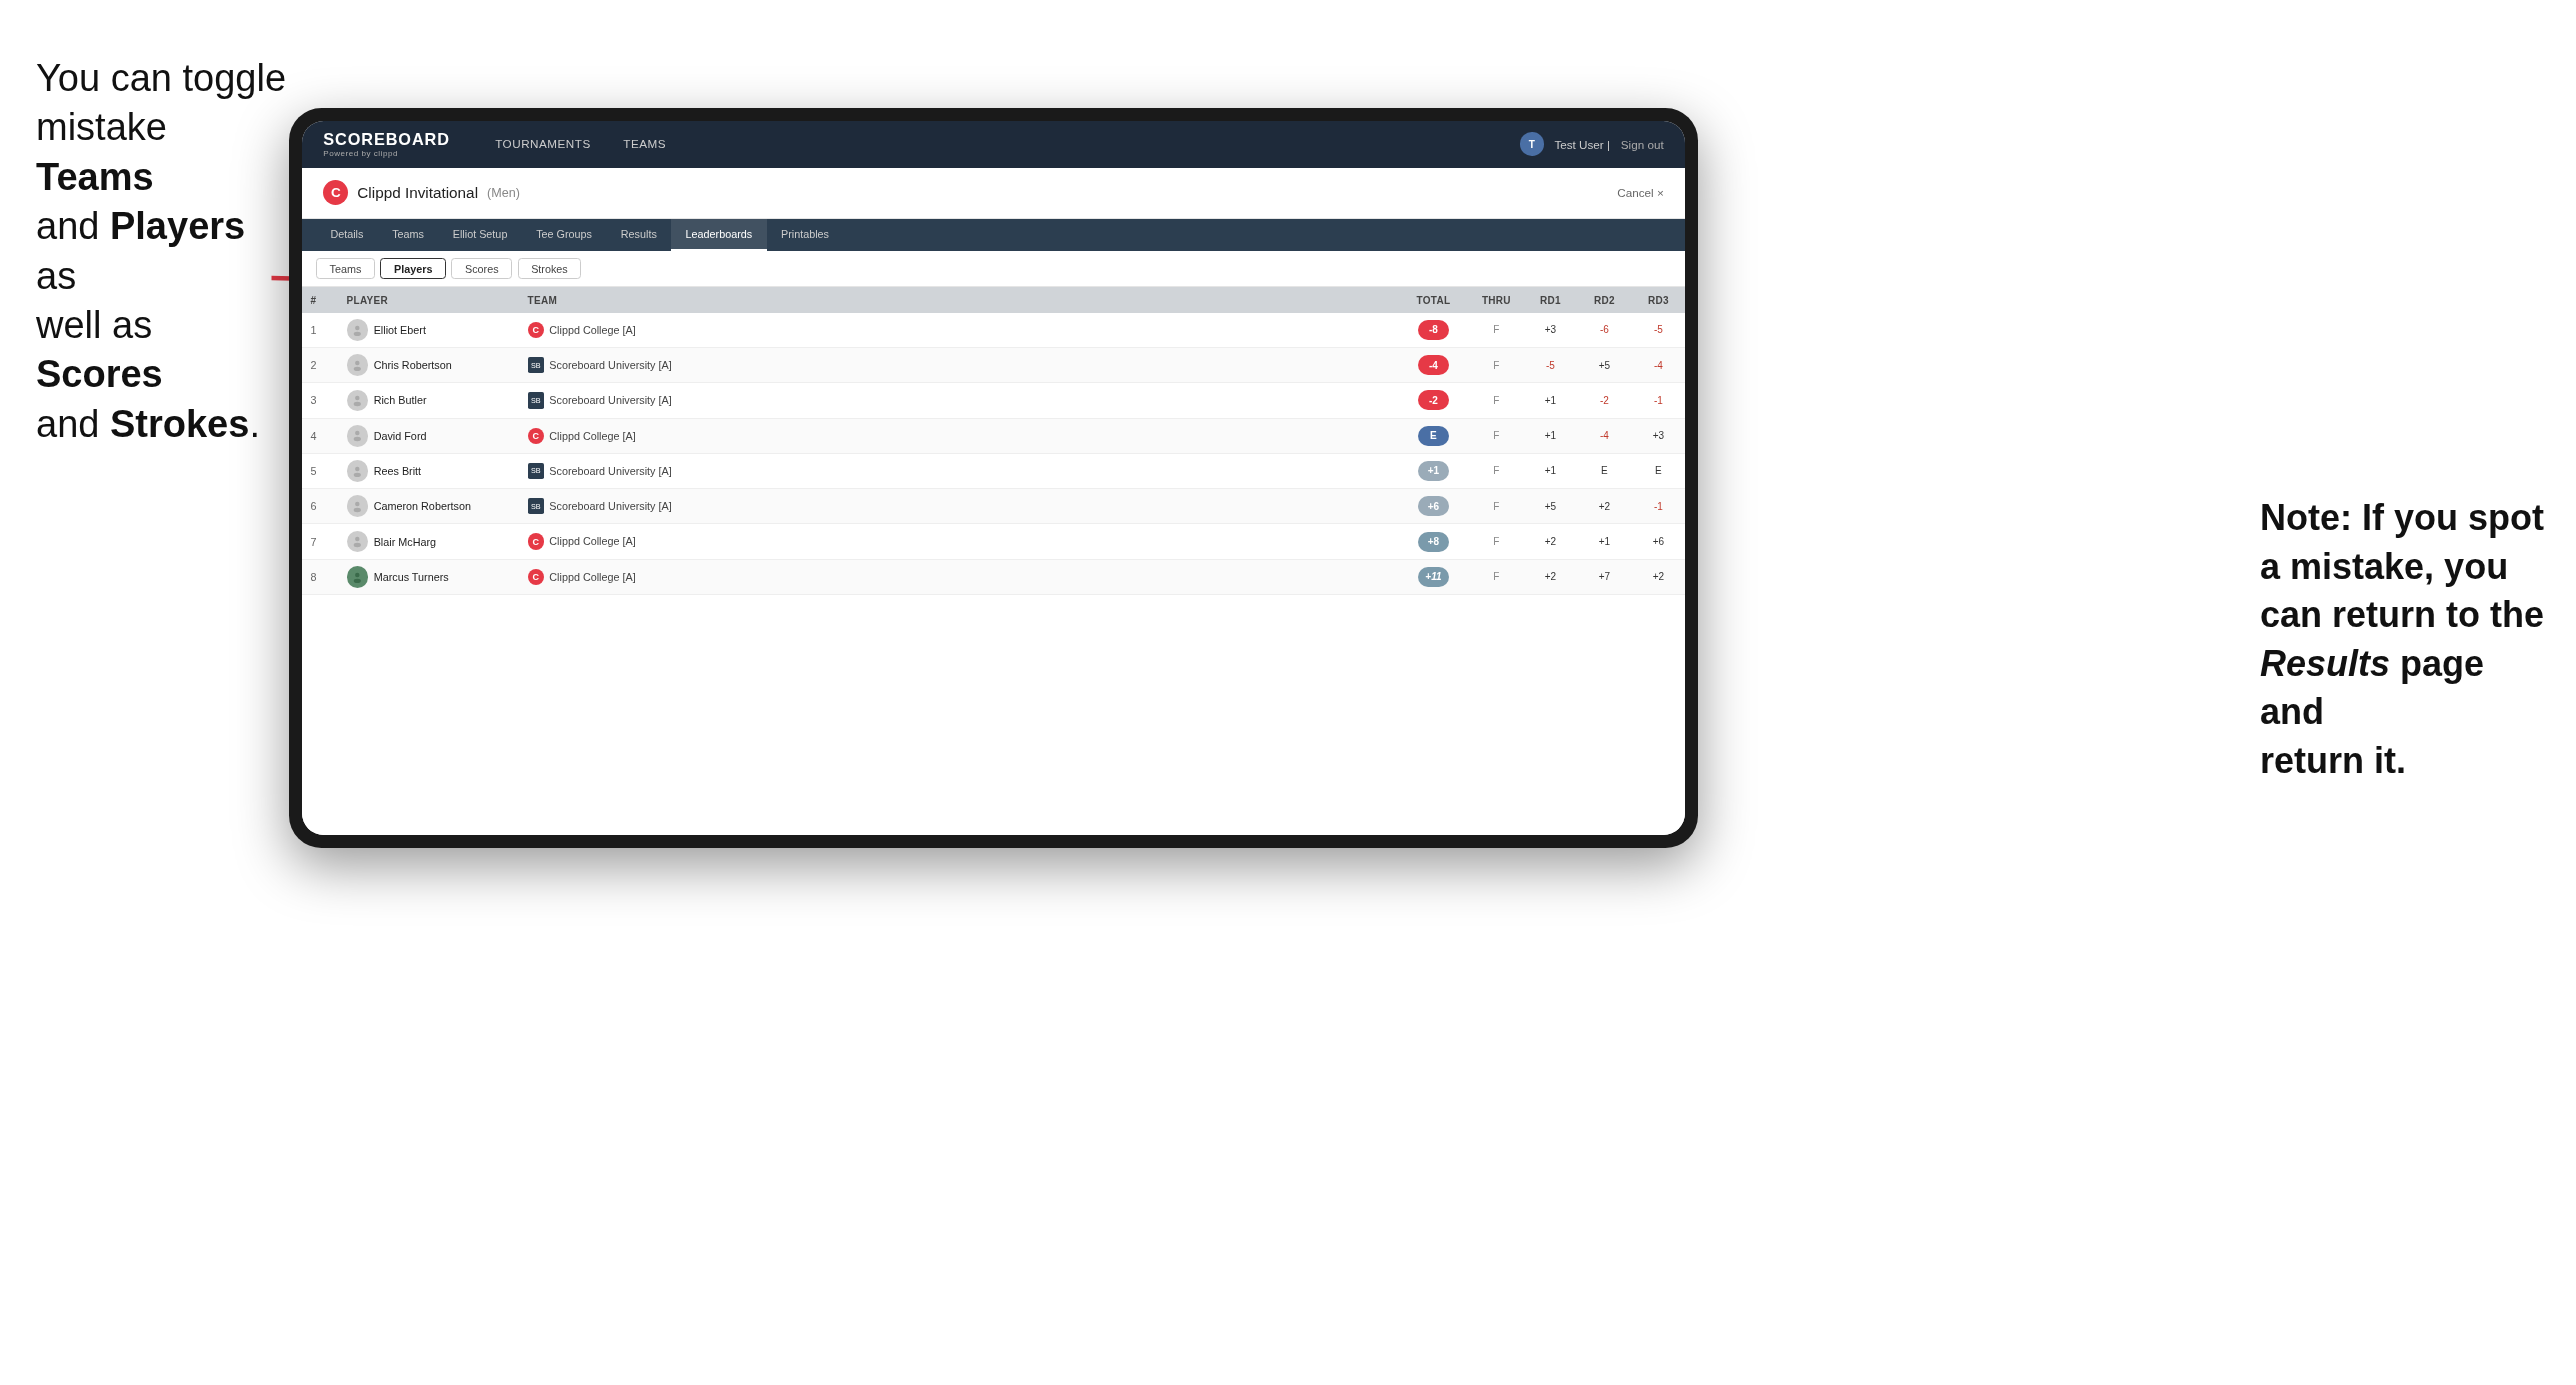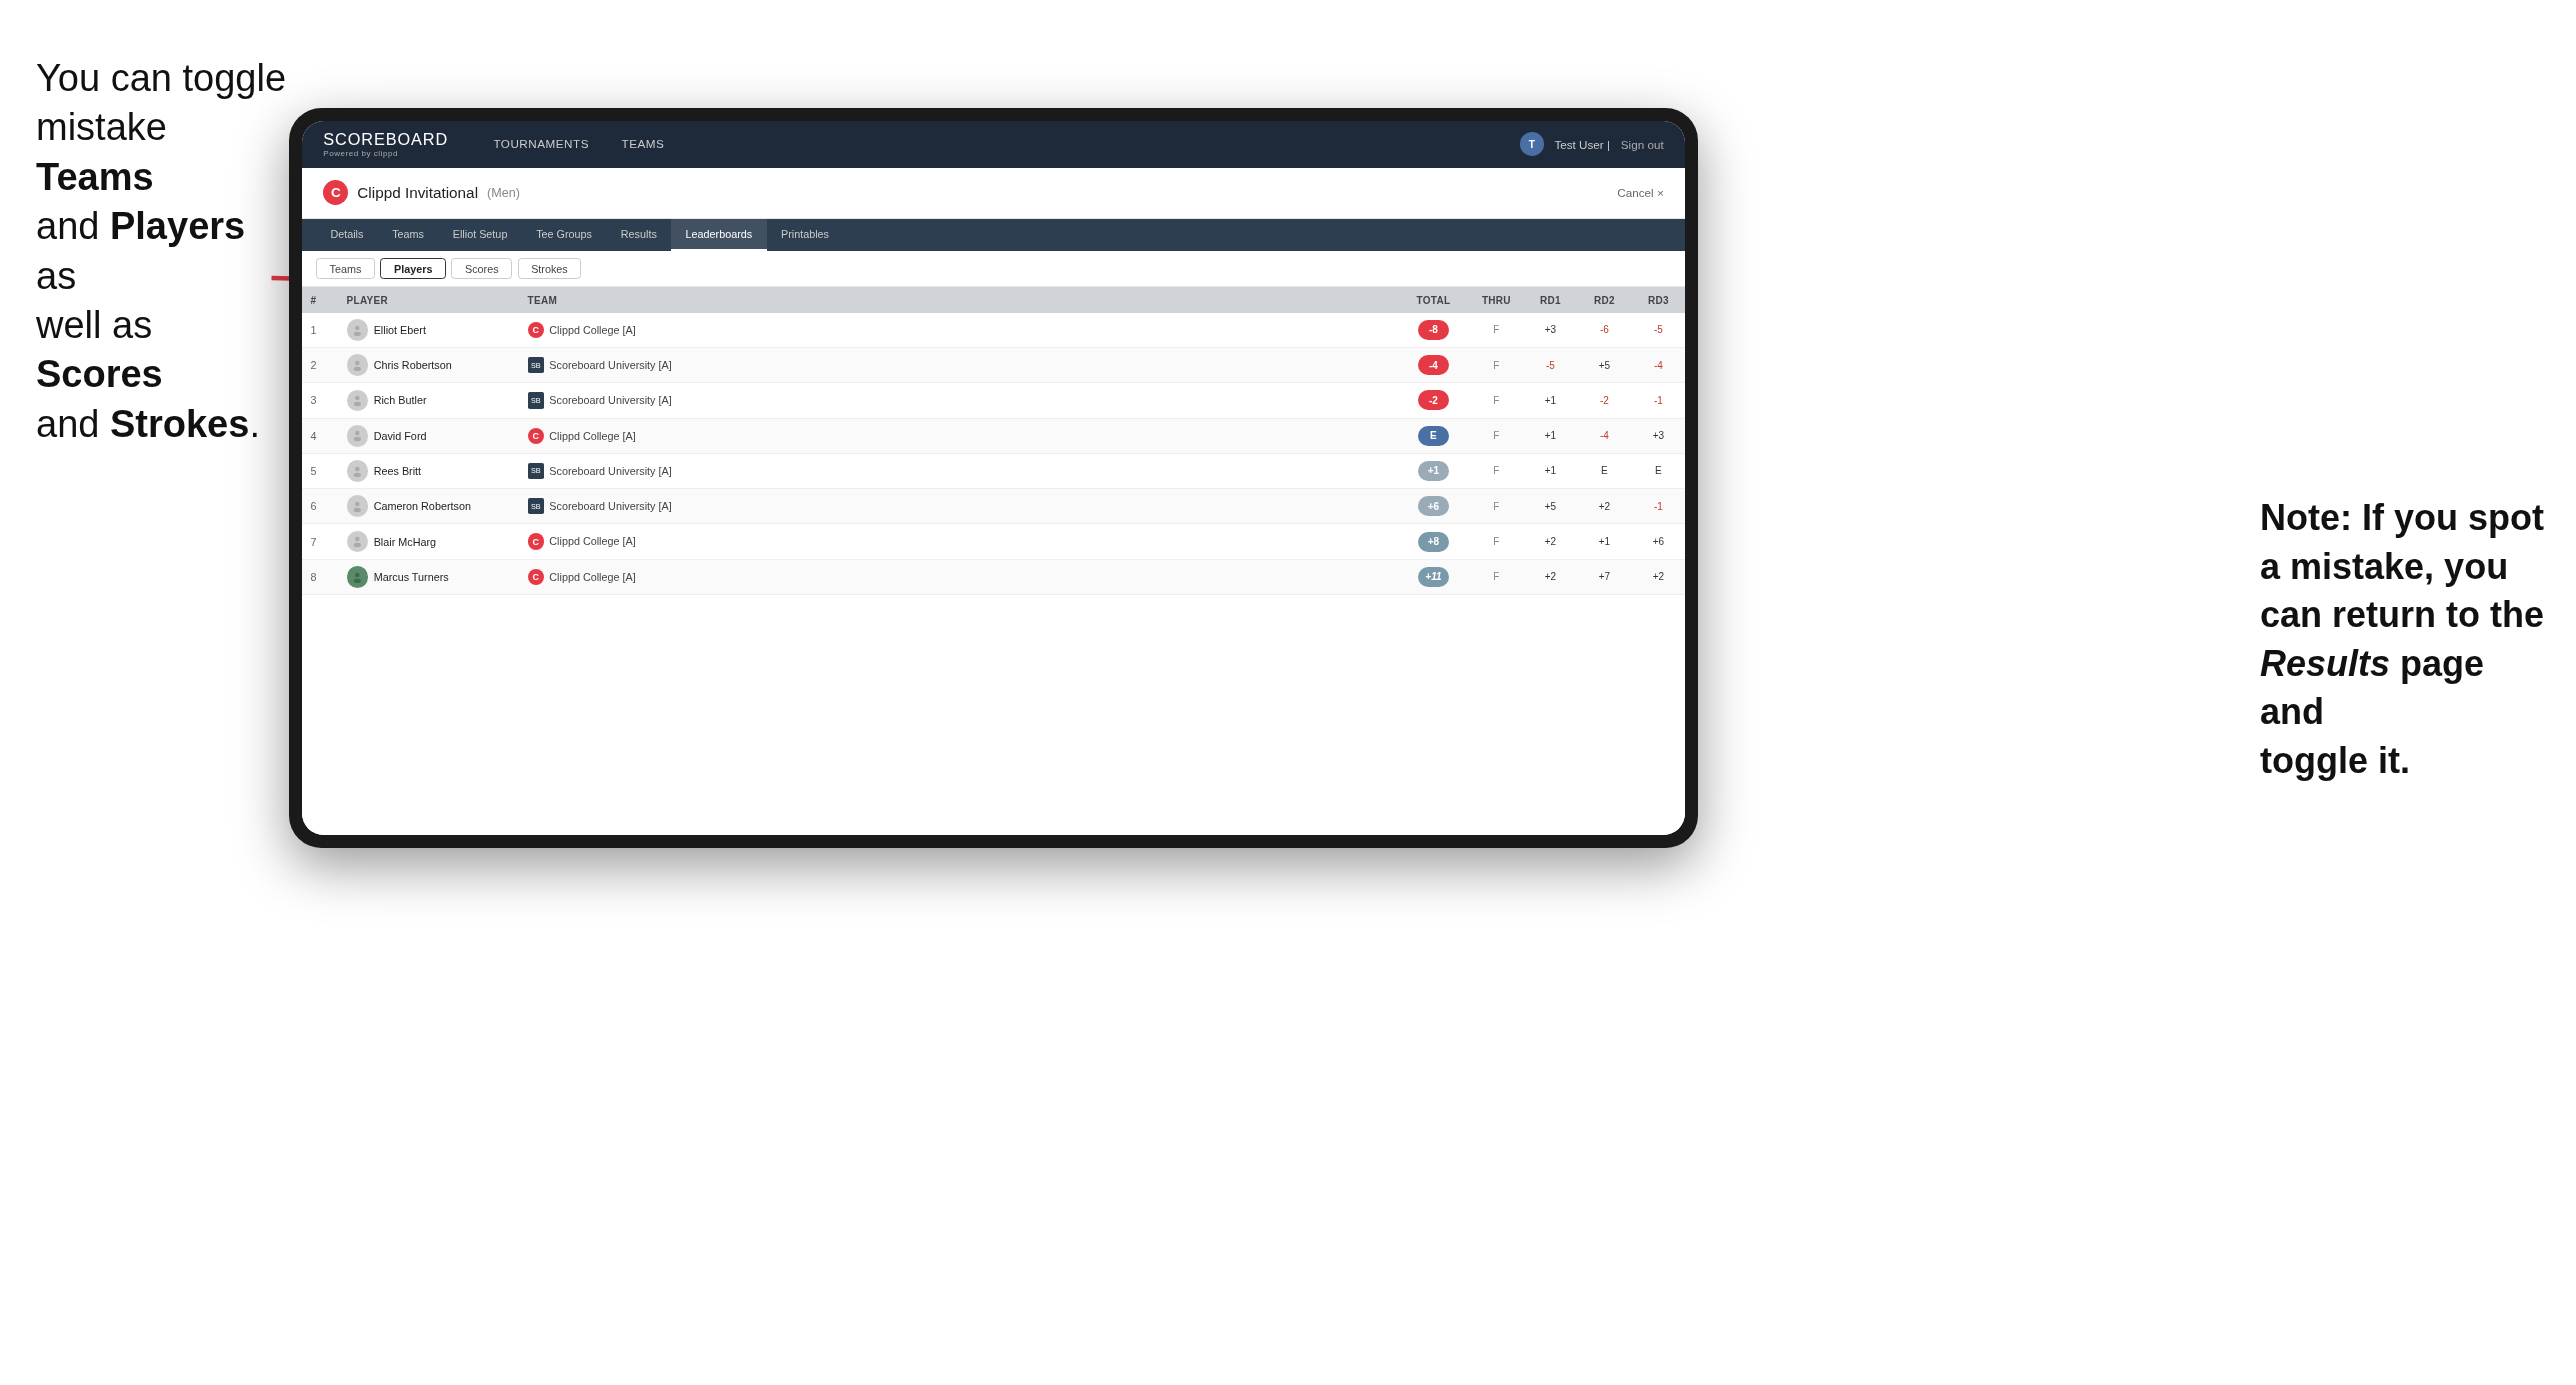--- a/index.html
+++ b/index.html
@@ -69,21 +69,21 @@
       flex-shrink: 0;
     }
 
     .scoreboard-logo {
       display: flex;
       flex-direction: column;
       margin-right: 29px;
     }
     .logo-title {
       font-size: 16.3px;
-      font-weight: 400;
+      font-weight: 700;
       color: white;
       letter-spacing: 0.9px;
       text-transform: uppercase;
     }
     .logo-subtitle {
       font-size: 8.1px;
       color: #aaa;
       letter-spacing: 0.5px;
     }
 
@@ -298,21 +298,21 @@
   <span>and </span><span class="bold">Players</span><span> as</span><br>
   <span>well as </span><span class="bold">Scores</span><br>
   <span>and </span><span class="bold">Strokes</span><span>.</span>
 </div>
 
 <div class="right-annotation">
   <span class="bold">Note: If you spot</span><br>
   <span class="bold">a mistake, you</span><br>
   <span class="bold">can return to the</span><br>
   <span class="bold"><span style="font-style:italic">Results</span><span> page and</span></span><br>
-  <span class="bold">toggle it.</span>
+  <span class="bold">return it.</span>
 </div>
 
 <svg class="arrow-svg" viewBox="0 0 380 140" xmlns="http://www.w3.org/2000/svg">
   <defs>
     <marker id="arrowhead" markerWidth="10" markerHeight="7" refX="10" refY="3.5" orient="auto">
       <polygon points="0 0, 10 3.5, 0 7" fill="#e63946"></polygon>
     </marker>
   </defs>
   <path d="M 10 10 Q 200 10 370 105" stroke="#e63946" stroke-width="5" fill="none" marker-end="url(#arrowhead)"></path>
 </svg>

